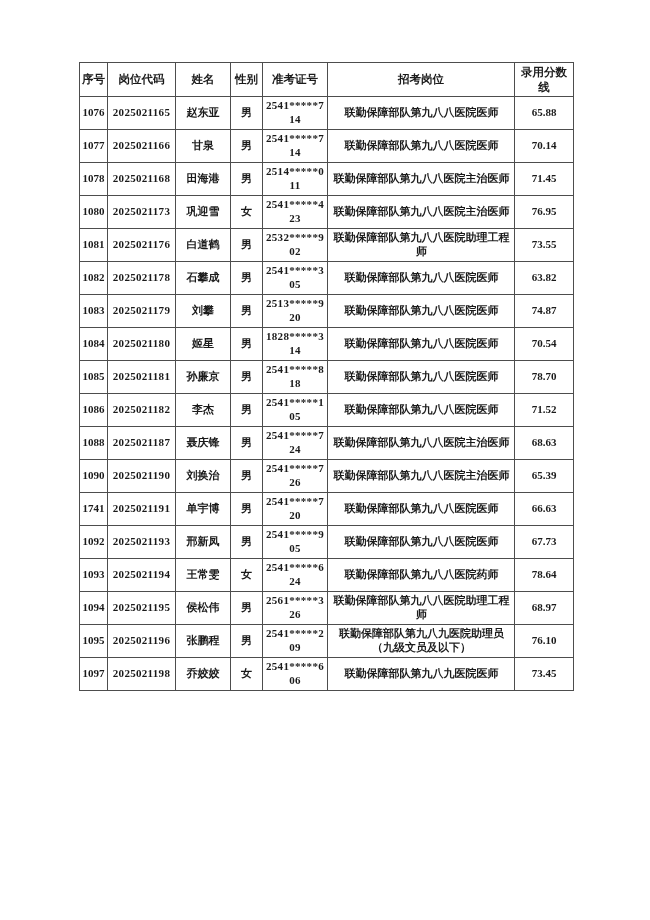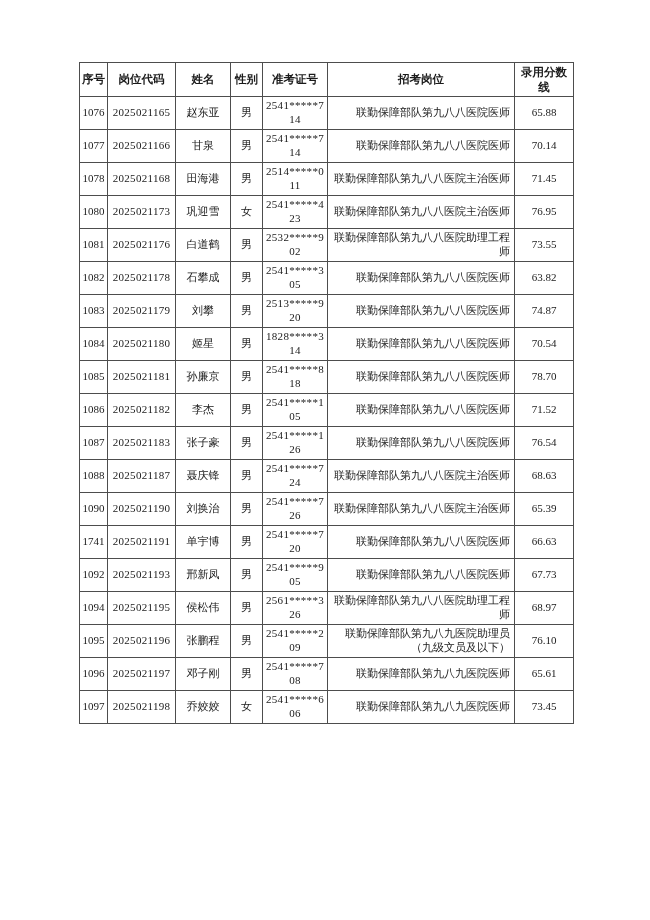--- a/index.html
+++ b/index.html
@@ -36,23 +36,24 @@
     word-break: break-all;
   }
   table.score-table thead th {
     height: 33px;
     font-weight: bold;
     font-size: 11.5px;
     padding: 0 1px;
   }
   table.score-table tbody tr {
     height: 33px;
+    font-weight: bold;
   }
   table.score-table td:nth-child(6) {
-    text-align: right;
+    text-align: center;
     padding-left: 5px;
     padding-right: 4px;
   }
   table.score-table td:nth-child(2),
   table.score-table td:nth-child(5) {
     letter-spacing: 0.3px;
   }
 </style>
 </head>
 <body>
@@ -164,29 +165,20 @@
         <tr>
           <td>1086</td>
           <td>2025021182</td>
           <td>李杰</td>
           <td>男</td>
           <td>2541*****105</td>
           <td>联勤保障部队第九八八医院医师</td>
           <td>71.52</td>
         </tr>
         <tr>
-          <td>1087</td>
-          <td>2025021183</td>
-          <td>张子豪</td>
-          <td>男</td>
-          <td>2541*****126</td>
-          <td>联勤保障部队第九八八医院医师</td>
-          <td>76.54</td>
-        </tr>
-        <tr>
           <td>1088</td>
           <td>2025021187</td>
           <td>聂庆锋</td>
           <td>男</td>
           <td>2541*****724</td>
           <td>联勤保障部队第九八八医院主治医师</td>
           <td>68.63</td>
         </tr>
         <tr>
           <td>1090</td>
@@ -209,45 +201,45 @@
         <tr>
           <td>1092</td>
           <td>2025021193</td>
           <td>邢新凤</td>
           <td>男</td>
           <td>2541*****905</td>
           <td>联勤保障部队第九八八医院医师</td>
           <td>67.73</td>
         </tr>
         <tr>
+          <td>1093</td>
+          <td>2025021194</td>
+          <td>王常雯</td>
+          <td>女</td>
+          <td>2541*****624</td>
+          <td>联勤保障部队第九八八医院药师</td>
+          <td>78.64</td>
+        </tr>
+        <tr>
           <td>1094</td>
           <td>2025021195</td>
           <td>侯松伟</td>
           <td>男</td>
           <td>2561*****326</td>
           <td>联勤保障部队第九八八医院助理工程师</td>
           <td>68.97</td>
         </tr>
         <tr>
           <td>1095</td>
           <td>2025021196</td>
           <td>张鹏程</td>
           <td>男</td>
           <td>2541*****209</td>
           <td>联勤保障部队第九八九医院助理员（九级文员及以下）</td>
           <td>76.10</td>
-        </tr>
-        <tr>
-          <td>1096</td>
-          <td>2025021197</td>
-          <td>邓子刚</td>
-          <td>男</td>
-          <td>2541*****708</td>
-          <td>联勤保障部队第九八九医院医师</td>
-          <td>65.61</td>
         </tr>
         <tr>
           <td>1097</td>
           <td>2025021198</td>
           <td>乔姣姣</td>
           <td>女</td>
           <td>2541*****606</td>
           <td>联勤保障部队第九八九医院医师</td>
           <td>73.45</td>
         </tr>

